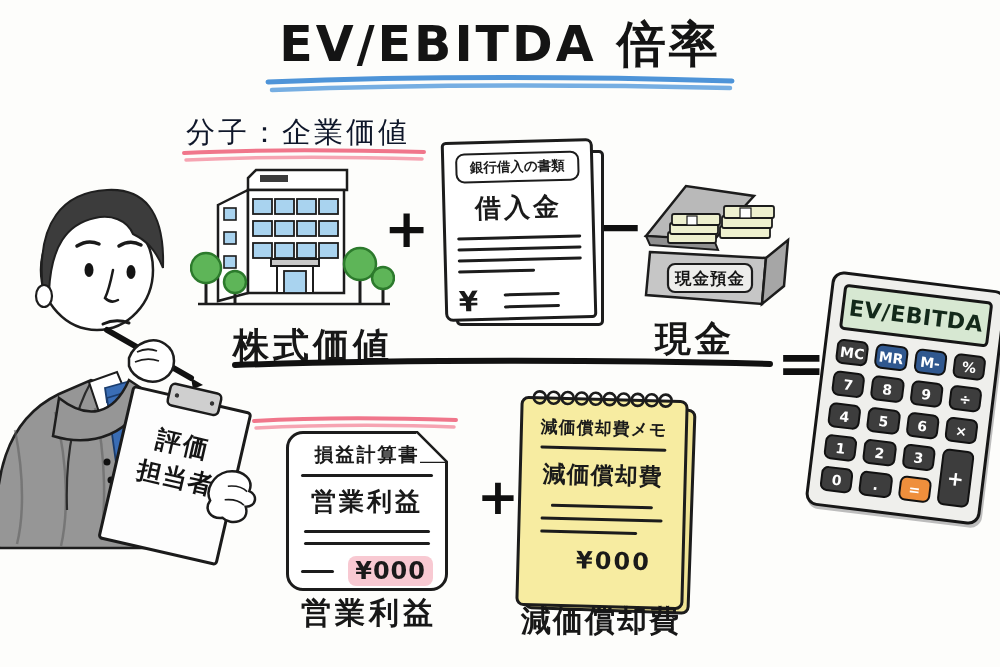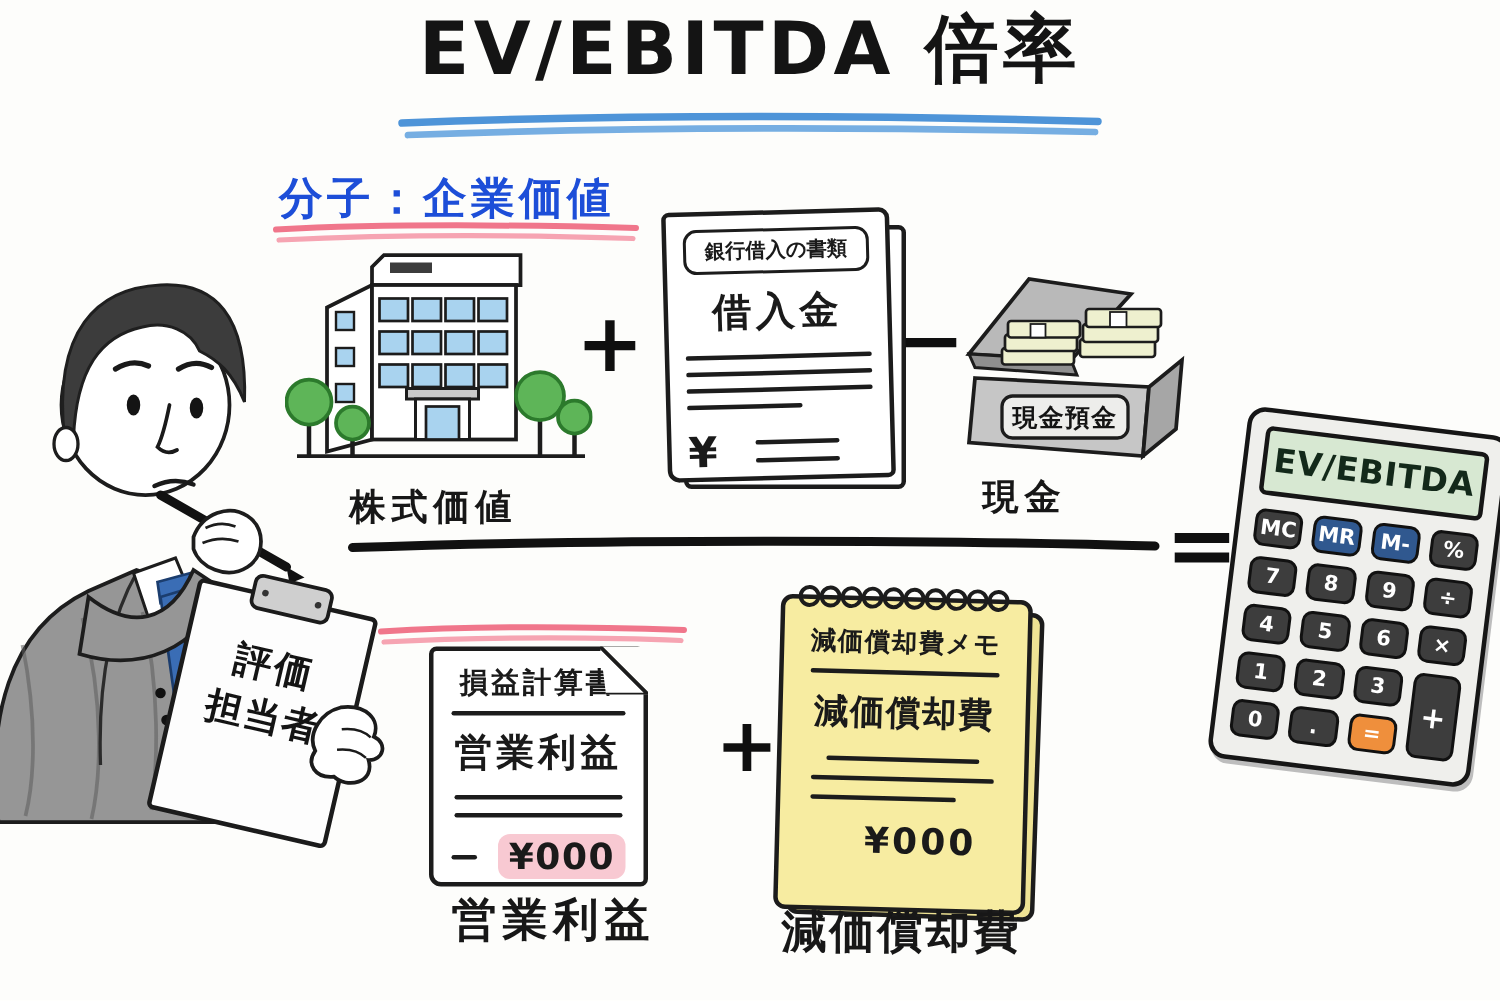--- a/index.html
+++ b/index.html
@@ -2,23 +2,23 @@
 <html><head>
 <meta charset="utf-8">
 <style>
   html,body{margin:0;padding:0;background:#ffffff;}
   .stage{
     position:relative;width:1000px;height:667px;background:#fdfdfb;overflow:hidden;
     font-family:"DejaVu Sans","Liberation Sans",sans-serif;color:#1a1a1a;
   }
   .abs{position:absolute;}
   
-  .main-title{top:0;left:0;width:1000px;text-align:center;font-size:49px;font-weight:700;letter-spacing:3px;color:#141414;white-space:nowrap;}
-  .section-heading{font-size:29px;font-weight:700;letter-spacing:3px;white-space:nowrap;color:#1d4ed8;}
-  .caption{font-size:24px;font-weight:600;letter-spacing:4px;white-space:nowrap;color:#171717;}
+  .main-title{top:12px;left:0;width:1000px;text-align:center;font-size:49px;font-weight:700;letter-spacing:3px;color:#141414;white-space:nowrap;}
+  .section-heading{font-size:29px;font-weight:400;letter-spacing:3px;white-space:nowrap;color:#0f172a;}
+  .caption{font-size:36px;font-weight:600;letter-spacing:4px;white-space:nowrap;color:#171717;}
   .operator{font-size:54px;font-weight:700;color:#0f0f0f;line-height:1;}
   
   .sheet{background:#ffffff;border:3px solid #1c1c1c;border-radius:5px 7px 5px 8px;box-sizing:border-box;}
   .sheet-back{background:#ffffff;border:3px solid #1c1c1c;border-radius:5px;box-sizing:border-box;}
   .hdrbox{border:2.5px solid #1c1c1c;border-radius:9px;font-size:13.5px;font-weight:600;text-align:center;padding:4px 2px;white-space:nowrap;}
   .doc-item{font-size:26px;font-weight:600;text-align:center;letter-spacing:3px;margin-top:8px;white-space:nowrap;}
   .docline{height:3px;background:#1c1c1c;border-radius:2px;}
   .yen-row{display:flex;align-items:center;margin-top:12px;}
   .yen-sign{font-size:28px;font-weight:700;}
   .amount-hl{font-size:24px;font-weight:700;background:#f8c9d2;border-radius:8px;padding:1px 7px;letter-spacing:1px;}
@@ -136,21 +136,21 @@
   <svg class="abs" style="left:230px;top:356px;" width="545" height="16">
     <path d="M5,9 C180,3 400,4 540,8" stroke="#111" stroke-width="6" fill="none" stroke-linecap="round"></path>
   </svg>
   <div class="abs operator" style="left:777px;top:334px;font-size:58px;">=</div>
 
   <svg class="abs" style="left:250px;top:416px;" width="210" height="16">
     <path d="M4,5 C70,1 150,2 206,4" stroke="#f0768b" stroke-width="4" fill="none" stroke-linecap="round"></path>
     <path d="M6,12 C80,8 160,9 204,11" stroke="#f6a4b2" stroke-width="3.5" fill="none" stroke-linecap="round"></path>
   </svg>
 
-  <div class="abs sheet" style="left:286px;top:431px;width:146px;height:160px;padding:8px 12px;">
+  <div class="abs sheet" style="left:286px;top:431px;width:162px;height:160px;padding:8px 12px;border-radius:17px;">
     <svg style="position:absolute;top:-3px;right:-3px;" width="32" height="32">
       <polygon points="0,0 32,32 32,0" fill="#fdfdfb"></polygon>
       <path d="M0,0 L32,32 L4,32" fill="#fff" stroke="#1c1c1c" stroke-width="2.5" stroke-linejoin="round"></path>
     </svg>
     <div style="font-size:19px;font-weight:600;text-align:center;letter-spacing:2px;">損益計算書</div>
     <div class="docline" style="width:100%;margin-top:6px;"></div>
     <div class="doc-item" style="font-size:25px;">営業利益</div>
     <div class="docline" style="width:96%;margin:12px auto 0;"></div>
     <div class="docline" style="width:96%;margin:9px auto 0;"></div>
     <div style="display:flex;align-items:center;margin-top:11px;">

